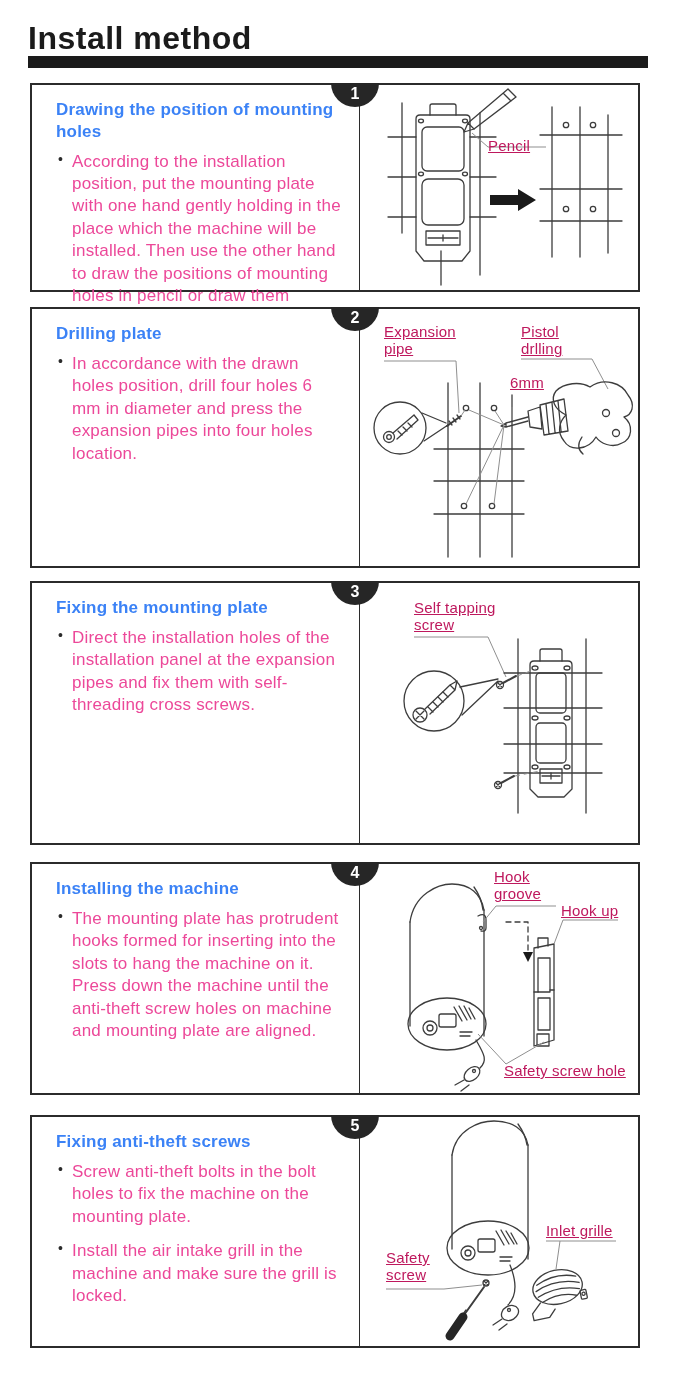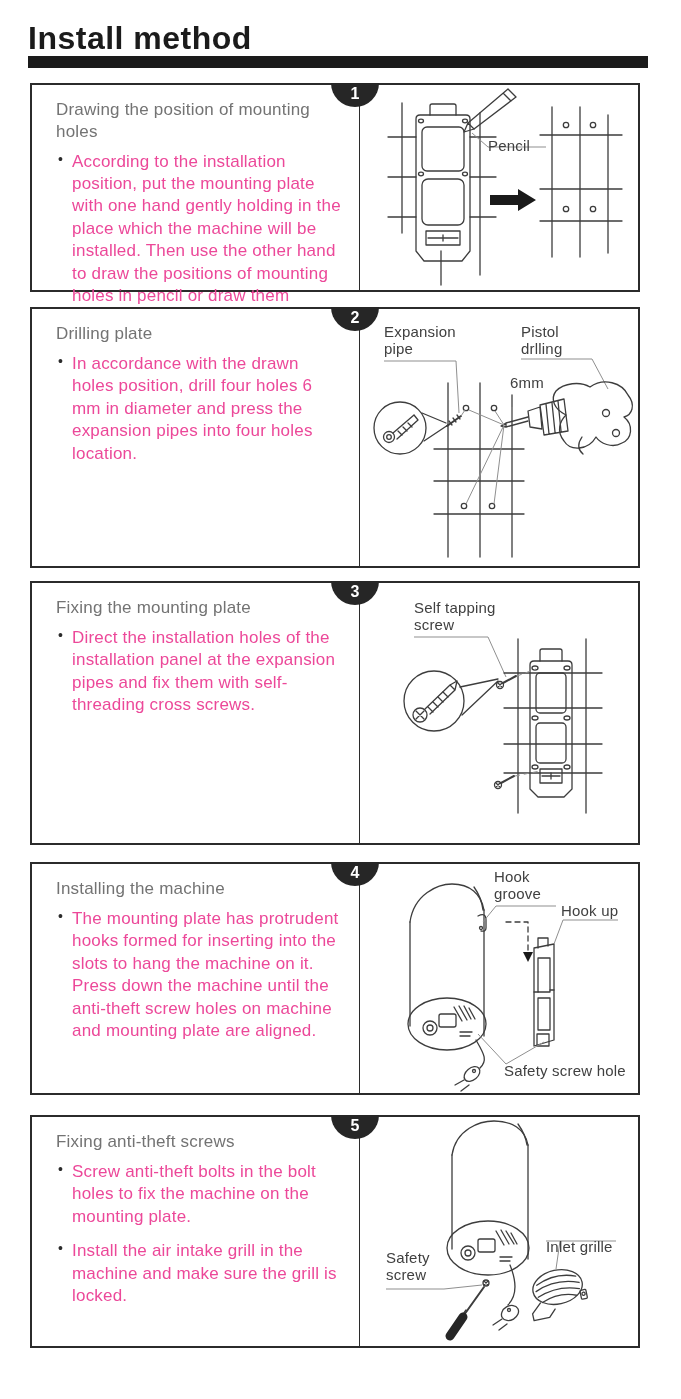--- a/index.html
+++ b/index.html
@@ -25,30 +25,30 @@
   .panel-fig{
     position:absolute;left:327px;top:0;right:0;bottom:0;
     border-left:1.5px solid #2b2b2b;
   }
   .badge{
     position:absolute;left:299px;top:-2px;width:48px;height:24px;
     background:#262626;border-radius:0 0 26px 26px;z-index:3;
     color:#fff;font-weight:bold;font-size:16px;text-align:center;line-height:21px;
   }
   .step-title{
-    margin:0 0 8px 0;font-size:17px;font-weight:400;line-height:1.28;
-    letter-spacing:.2px;color:#737373;max-width:280px;
+    margin:0 0 8px 0;font-size:17px;font-weight:700;line-height:1.28;
+    letter-spacing:.2px;color:#3b82f6;max-width:280px;
   }
   .bullet{position:relative;padding-left:16px;margin-bottom:12px;}
   .bullet .dot{position:absolute;left:2px;top:0;font-size:14px;}
   .bullet .btxt{
     display:block;font-size:17px;line-height:1.32;letter-spacing:.2px;color:#ec4899;max-width:272px;
   }
   .fig-label{
-    position:absolute;font-size:15px;line-height:1.16;letter-spacing:.2px;color:#404040;z-index:2;white-space:pre-line;
+    position:absolute;font-size:15px;line-height:1.16;letter-spacing:.2px;color:#be185d;z-index:2;white-space:pre-line;text-decoration:underline;
   }
   svg{position:absolute;left:0;top:0;}
   svg .k{stroke:#3d3d3d;fill:none;stroke-width:1.3;stroke-linecap:round;stroke-linejoin:round;}
   svg .k2{stroke:#3d3d3d;fill:none;stroke-width:2;stroke-linecap:round;}
   svg .g{stroke:#8f8f8f;fill:none;stroke-width:1;}
   svg .f{fill:#1a1a1a;stroke:none;}
   svg .dash{stroke-dasharray:5 4;}
 </style>
 </head>
 <body>
@@ -327,15 +327,15 @@
         <path class="k" d="M178 164 q20 -9 40 -1 M176 170 q22 -9 44 0 M177 176 q21 -8 42 0 M180 182 q18 -7 35 0"></path>
         <path class="k" d="M178 182 l-10 9 v7 h16 l7 -7"></path>
         <rect class="k" x="219" y="178" width="6" height="9" rx="1"></rect>
         <circle class="k" cx="222" cy="182" r="1.6"></circle>
       </g>
 
       <path class="g" d="M26 172 H84 L122 168"></path>
       <path class="g" d="M186 124 H256 M200 124 L196 152"></path>
     </svg>
     <span class="fig-label" style="left:26px;top:132px;width:56px;">Safety screw</span>
-    <span class="fig-label" style="left:186px;top:105px;width:90px;margin-top:16px;">Inlet grille</span>
+    <span class="fig-label" style="left:186px;top:105px;width:90px;">Inlet grille</span>
   </div>
 </section>
 
 </body></html>

